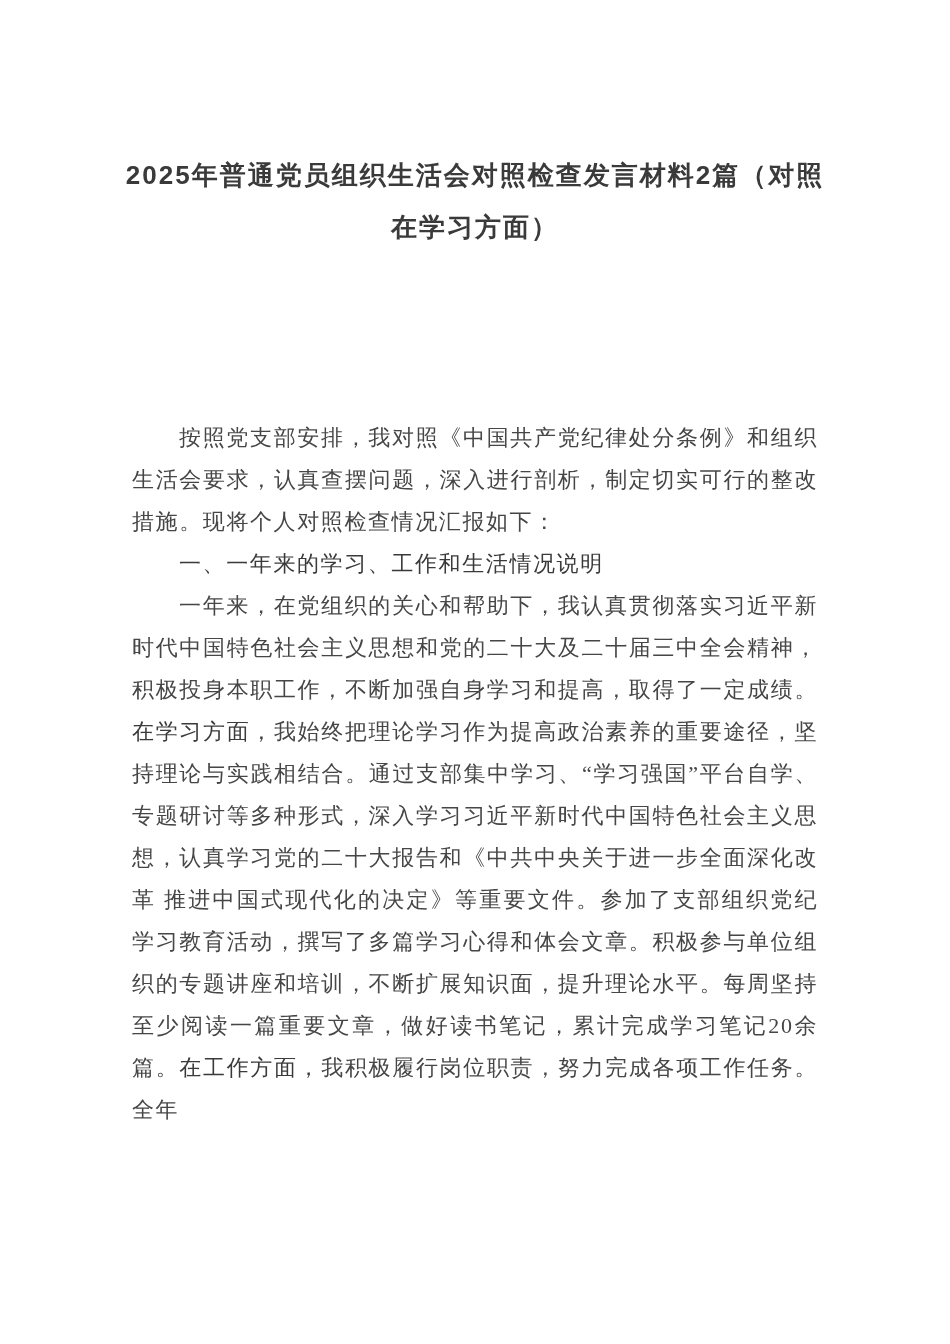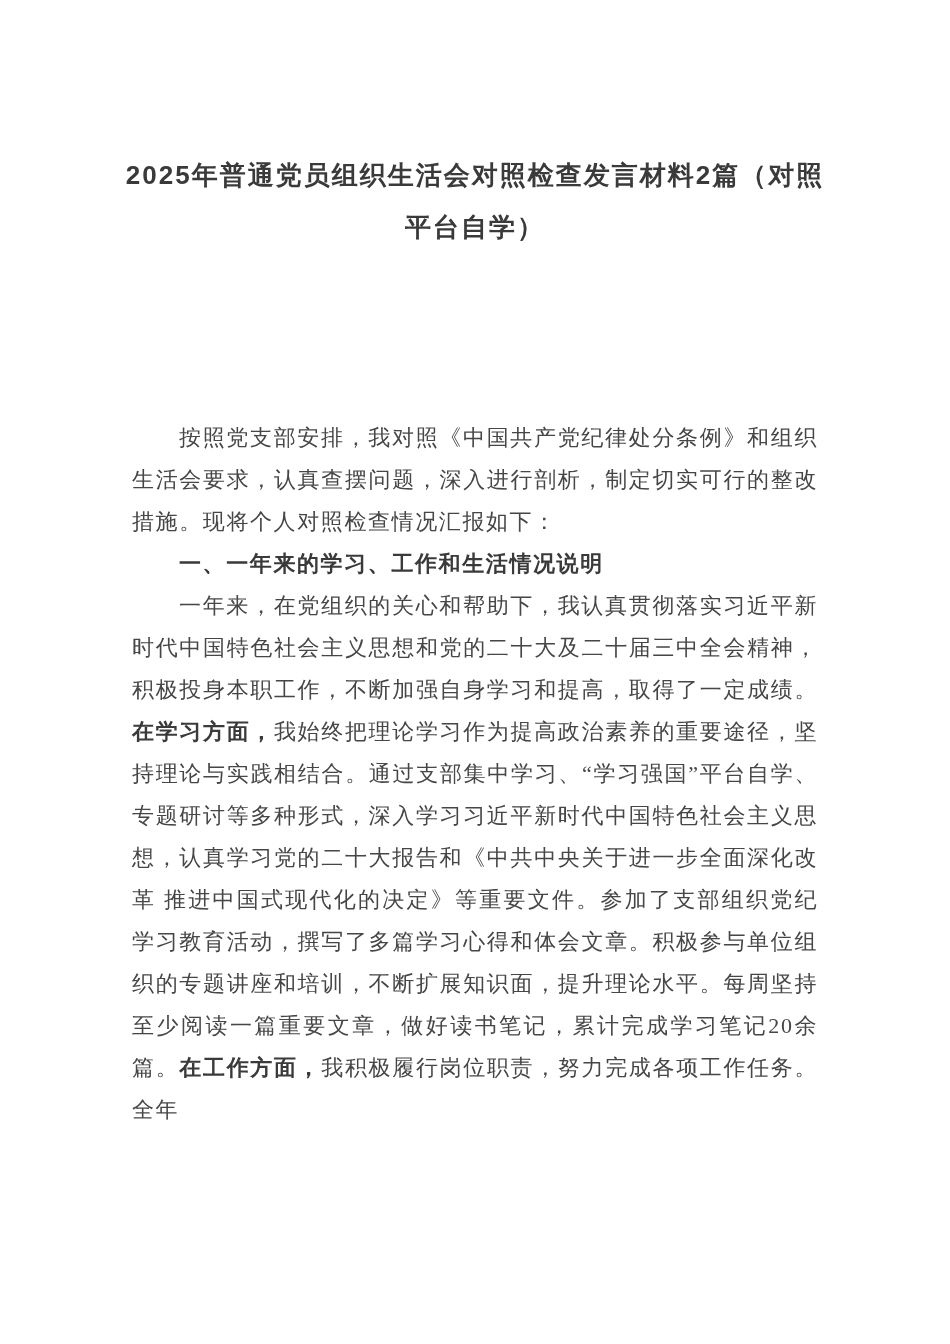--- a/index.html
+++ b/index.html
@@ -40,30 +40,30 @@
     color: var(--body_text, #464646);
   }
   .para {
     margin: 0;
   }
   .para.indent {
     text-indent: 47px;
   }
   .bold-run {
     font-family: "Liberation Sans", "DejaVu Sans", sans-serif;
-    font-weight: bold;
+    font-weight: normal;
     color: var(--title_text, #3a3a3a);
   }
 </style>
 </head>
 <body>
 
 <div class="page">
   <h1 class="doc-title">
       <div>2025年普通党员组织生活会对照检查发言材料2篇（对照</div>
-      <div>平台自学）</div>
+      <div>在学习方面）</div>
     </h1>
   <div class="doc-body">
     <p class="para indent"><span>按照党支部安排，我对照《中国共产党纪律处分条例》和组织生活会要求，认真查摆问题，深入进行剖析，制定切实可行的整改措施。现将个人对照检查情况汇报如下：</span></p>
     <p class="para indent"><span class="bold-run">一、一年来的学习、工作和生活情况说明</span></p>
     <p class="para indent"><span>一年来，在党组织的关心和帮助下，我认真贯彻落实习近平新时代中国特色社会主义思想和党的二十大及二十届三中全会精神，积极投身本职工作，不断加强自身学习和提高，取得了一定成绩。</span><span class="bold-run">在学习方面，</span><span>我始终把理论学习作为提高政治素养的重要途径，坚持理论与实践相结合。通过支部集中学习、“学习强国”平台自学、专题研讨等多种形式，深入学习习近平新时代中国特色社会主义思想，认真学习党的二十大报告和《中共中央关于进一步全面深化改革 推进中国式现代化的决定》等重要文件。参加了支部组织党纪学习教育活动，撰写了多篇学习心得和体会文章。积极参与单位组织的专题讲座和培训，不断扩展知识面，提升理论水平。每周坚持至少阅读一篇重要文章，做好读书笔记，累计完成学习笔记20余篇。</span><span class="bold-run">在工作方面，</span><span>我积极履行岗位职责，努力完成各项工作任务。全年</span></p>
   </div>
 </div>
 
 </body></html>

